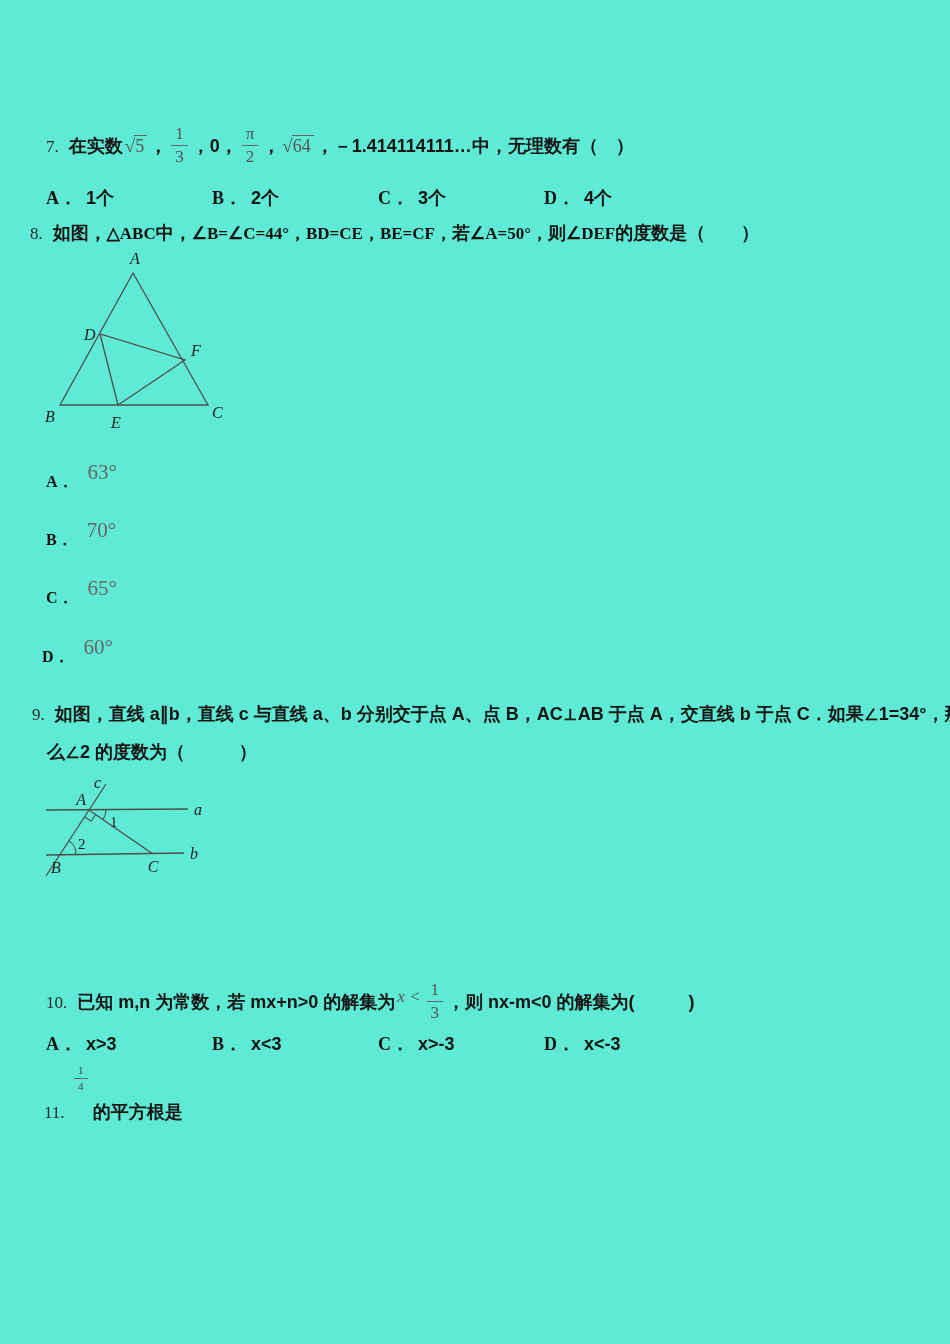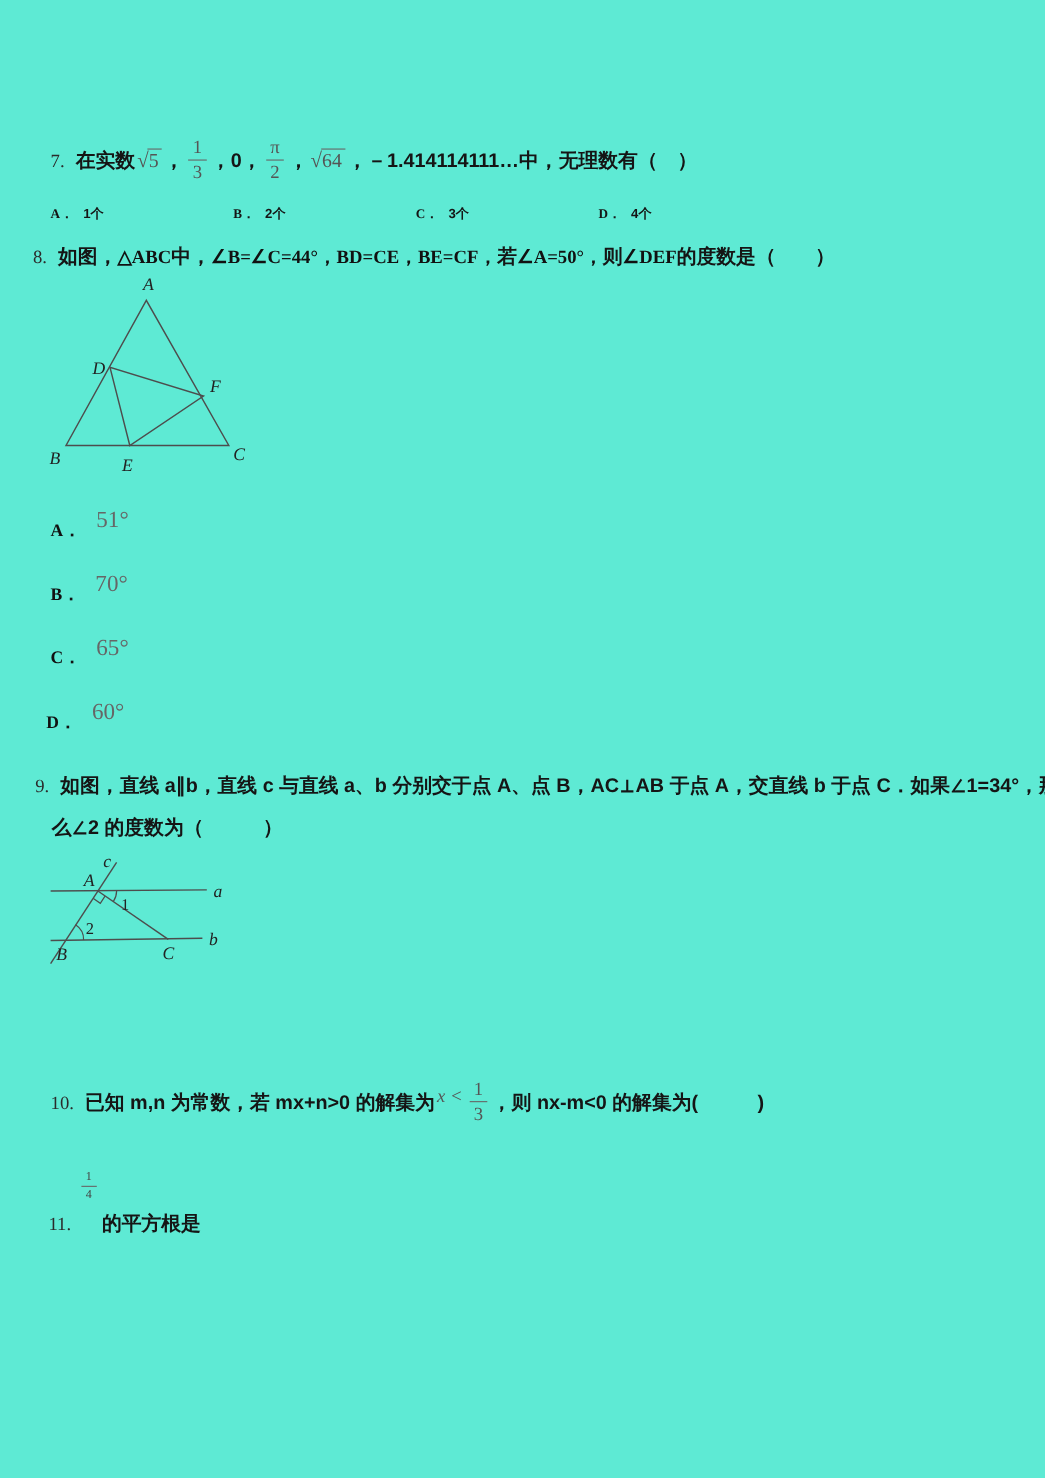--- a/index.html
+++ b/index.html
@@ -15,21 +15,21 @@
         font-family:"Liberation Serif",serif;font-weight:400;color:#555;
         font-size:17px;line-height:1.15;margin:0 4px;}
   .frac .fnum{display:block;border-bottom:1px solid #666;padding:0 4px 1px;}
   .frac .fden{display:block;padding-top:1px;}
   .frac-sm{font-size:11px;margin:0;color:#444;}
   
   .sqrt{font-family:"Liberation Serif",serif;font-weight:400;color:#555;font-size:18px;margin:0 2px;}
   .sqrt .rsign{font-size:19px;letter-spacing:-1px;}
   .sqrt .rbody{border-top:1px solid #666;padding:0 3px 0 1px;}
   
-  .optrow{display:flex;font-size:12px;font-weight:bold;color:#151515;}
+  .optrow{display:flex;font-size:18px;font-weight:bold;color:#151515;}
   .optcell{width:166px;}
   .optlab{font-family:"Liberation Serif",serif;margin-right:9px;}
   
   .q8lab{font-family:"Liberation Serif",serif;font-weight:bold;font-size:16px;color:#111;}
   .q8val{font-family:"Liberation Serif",serif;font-size:21px;color:#666;margin-left:14px;
          position:relative;top:-8px;}
   
   svg{overflow:visible;}
   .fig-line{stroke:#4d4d4d;stroke-width:1.3;fill:none;}
   .fig-arc{stroke:#4d4d4d;stroke-width:1.1;fill:none;}
@@ -63,21 +63,21 @@
     <polygon points="60,86 78,157 145,112" class="fig-line"></polygon>
     <text x="95" y="16" text-anchor="middle" class="fig-lab">A</text>
     <text x="5" y="174" class="fig-lab">B</text>
     <text x="172" y="170" class="fig-lab">C</text>
     <text x="44" y="92" class="fig-lab">D</text>
     <text x="71" y="180" class="fig-lab">E</text>
     <text x="151" y="108" class="fig-lab">F</text>
   </svg>
 
   <div class="abs" style="left:46px;top:468px;">
-    <span class="q8lab" style="position:relative;top:0;">A．</span><span class="q8val">51°</span>
+    <span class="q8lab" style="position:relative;top:0;">A．</span><span class="q8val">63°</span>
   </div>
   <div class="abs" style="left:46px;top:526px;">
     <span class="q8lab">B．</span><span class="q8val">70°</span>
   </div>
   <div class="abs" style="left:46px;top:584px;">
     <span class="q8lab">C．</span><span class="q8val">65°</span>
   </div>
   <div class="abs" style="left:42px;top:643px;">
     <span class="q8lab">D．</span><span class="q8val">60°</span>
   </div>
@@ -105,20 +105,26 @@
     <text x="115" y="96" text-anchor="middle" class="fig-lab">C</text>
     <text x="72" y="51" class="fig-num">1</text>
     <text x="40" y="73" class="fig-num">2</text>
   </svg>
 
 
   <div class="abs stem" style="left:46px;top:980px;">
     <span class="qnum">10.</span><span>已知 m,n 为常数，若 mx+n&gt;0 的解集为</span><span class="q10var">x &lt;</span><span class="frac"><span class="fnum">1</span><span class="fden">3</span></span><span>，则 nx-m&lt;0 的解集为(　　　)</span>
   </div>
 
+  <div class="abs optrow" style="left:46px;top:1032px;">
+    <div class="optcell"><span class="optlab">A．</span><span>x&gt;3</span></div>
+    <div class="optcell"><span class="optlab">B．</span><span>x&lt;3</span></div>
+    <div class="optcell"><span class="optlab">C．</span><span>x&gt;-3</span></div>
+    <div class="optcell"><span class="optlab">D．</span><span>x&lt;-3</span></div>
+  </div>
 
   <div class="abs" style="left:74px;top:1064px;">
     <span class="frac frac-sm"><span class="fnum">1</span><span class="fden">4</span></span>
   </div>
   <div class="abs stem" style="left:44px;top:1100px;">
     <span class="qnum">11.</span><span style="margin-left:18px;">的平方根是</span>
   </div>
 
 </div>
 

